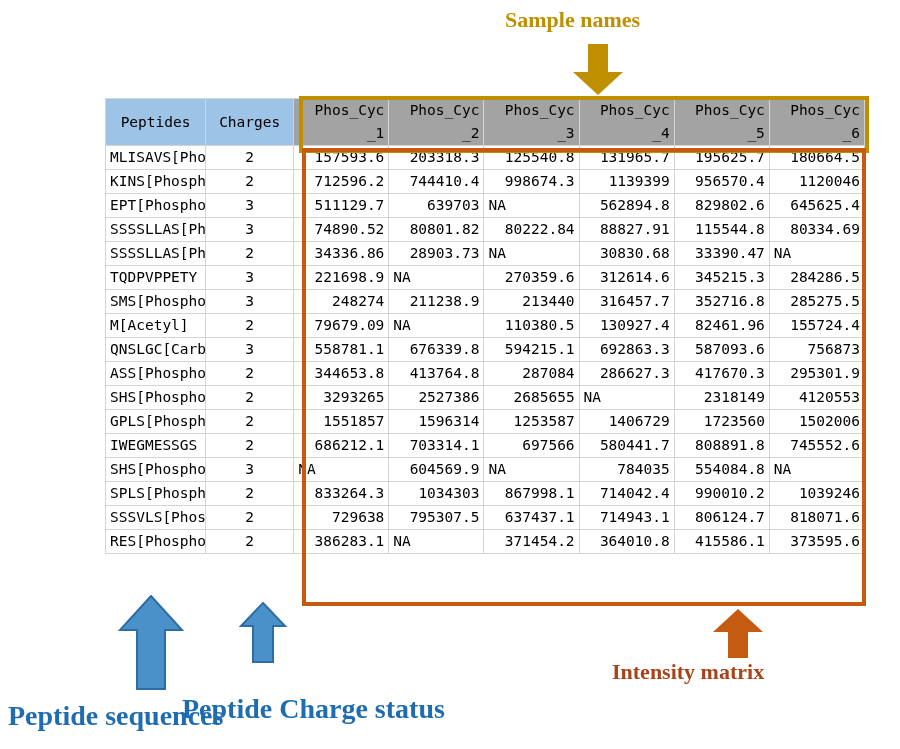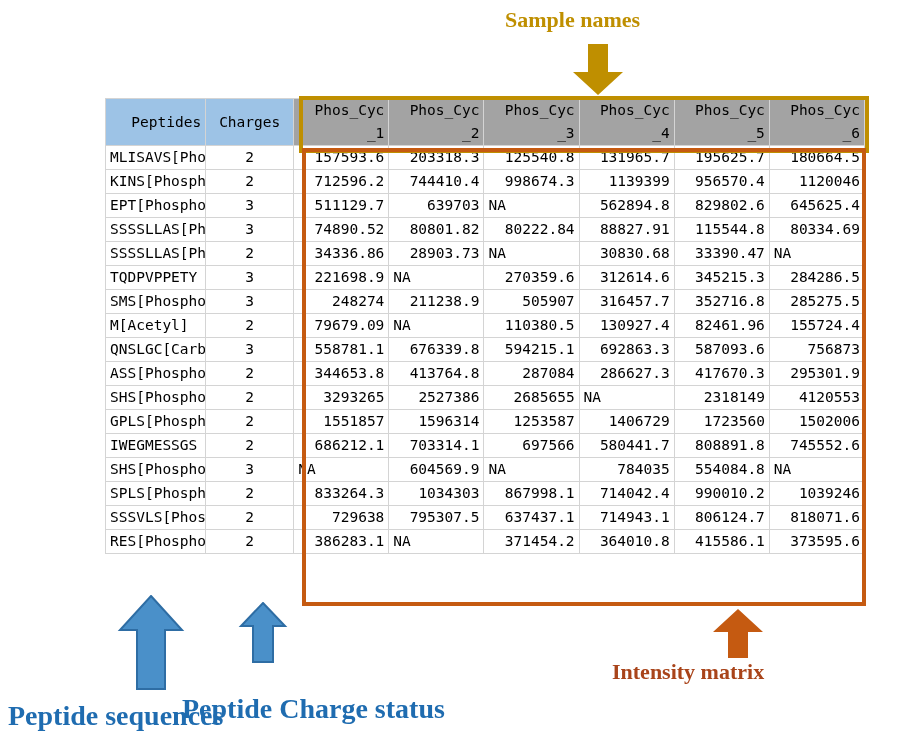--- a/index.html
+++ b/index.html
@@ -37,21 +37,21 @@
     font-weight: normal;
     box-sizing: border-box;
     line-height: 23px;
   }
   .col-pep   { width: 100px; }
   .col-chg   { width: 88px;  }
   .col-smp   { width: 95px;  }
 
   th.hdr-blue {
     background: #9dc3e6;
-    text-align: right;
+    text-align: center;
     height: 50px;
     line-height: 50px;
     vertical-align: middle;
   }
   th.hdr-blue.ctr { text-align: center; }
 
   th.hdr-yellow {
     background: #a3a3a3;
     text-align: right;
     height: 50px;
@@ -230,21 +230,21 @@
         <td class="val col-smp">270359.6</td>
         <td class="val col-smp">312614.6</td>
         <td class="val col-smp">345215.3</td>
         <td class="val col-smp">284286.5</td>
       </tr>
       <tr>
         <td class="pep col-pep">SMS[Phospho]</td>
         <td class="chg col-chg">3</td>
         <td class="val col-smp">248274</td>
         <td class="val col-smp">211238.9</td>
-        <td class="val col-smp">505907</td>
+        <td class="val col-smp">213440</td>
         <td class="val col-smp">316457.7</td>
         <td class="val col-smp">352716.8</td>
         <td class="val col-smp">285275.5</td>
       </tr>
       <tr>
         <td class="pep col-pep">M[Acetyl]</td>
         <td class="chg col-chg">2</td>
         <td class="val col-smp">79679.09</td>
         <td class="val col-smp na">NA</td>
         <td class="val col-smp">110380.5</td>

